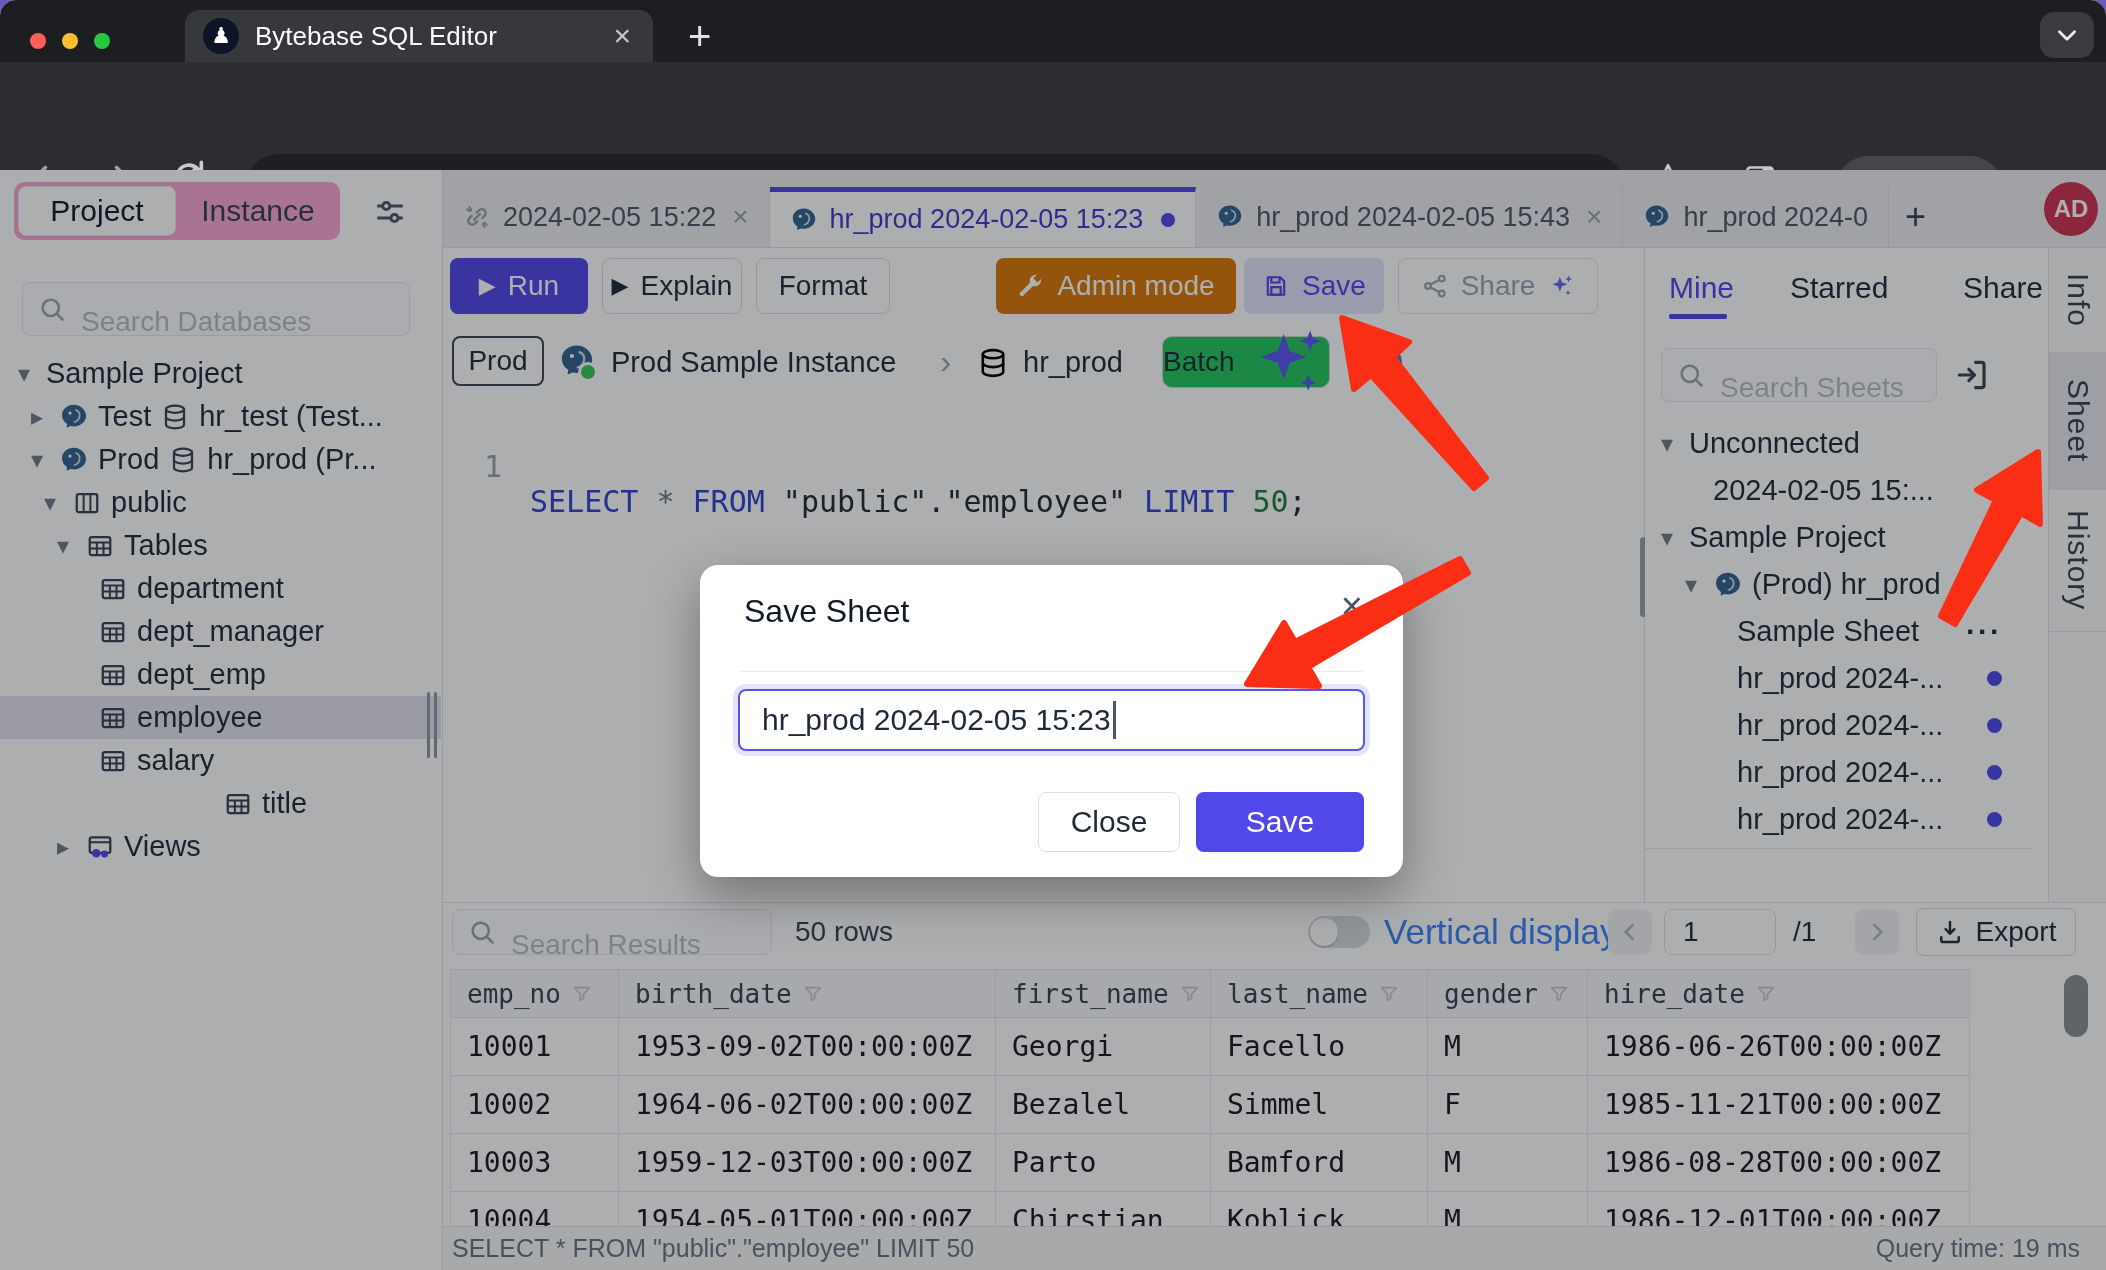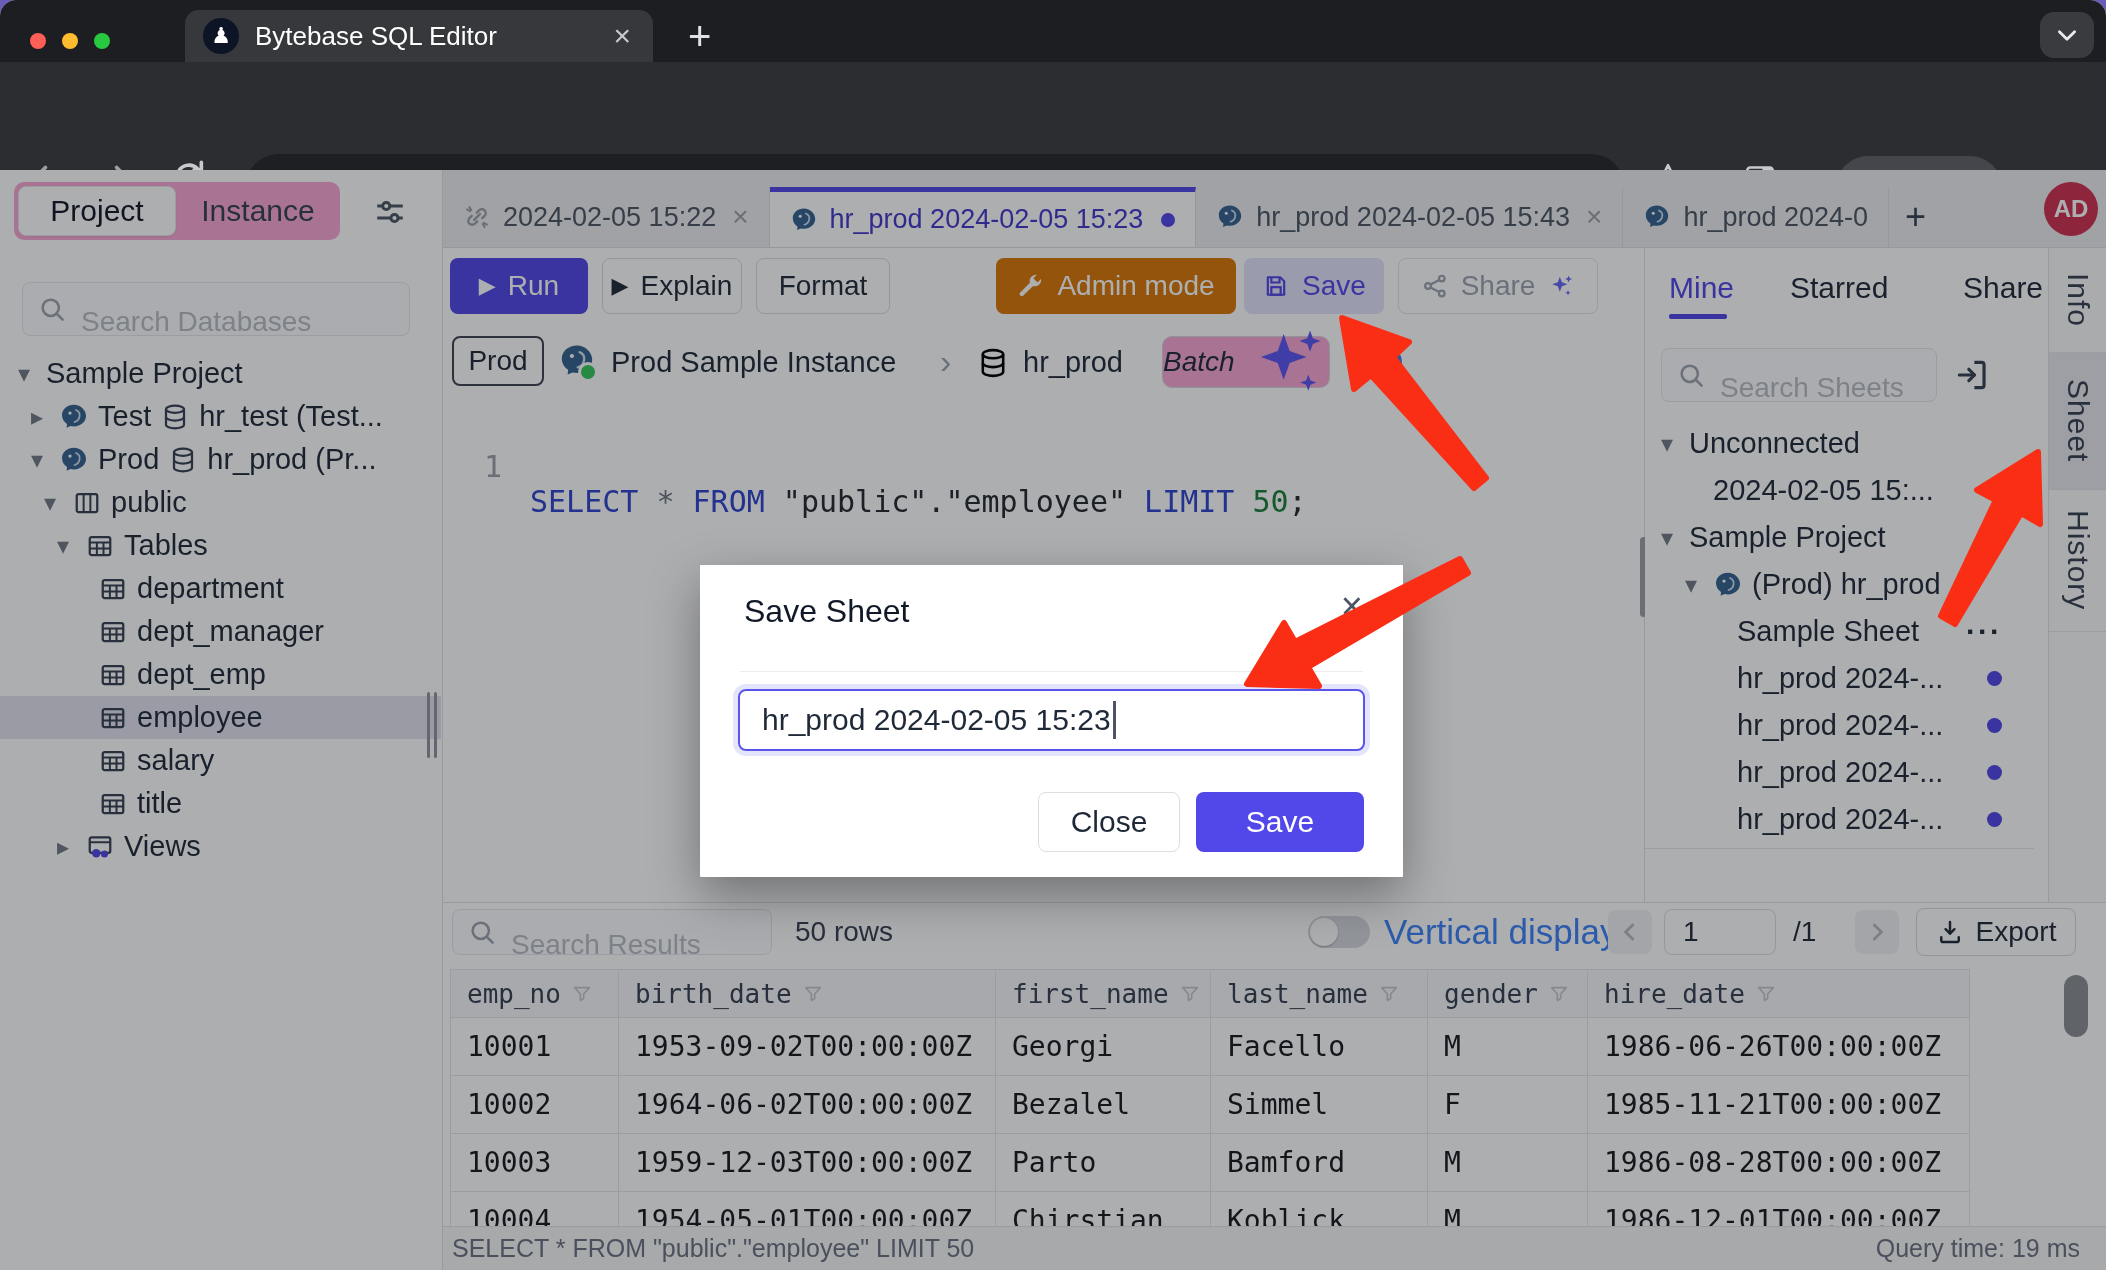--- a/index.html
+++ b/index.html
@@ -68,21 +68,21 @@
   .btn-format{left:313px;top:10px;width:134px;background:#fff;border:1px solid #dadce2;color:#1f2937;}
   .btn-admin{left:553px;top:10px;width:240px;background:#d97706;color:#fff;font-weight:500;}
   .btn-save{left:801px;top:10px;width:140px;background:#e3e2fb;color:#4f46e5;font-weight:500;}
   .btn-share{left:955px;top:10px;width:200px;background:#fff;border:1px solid #e2e3e8;color:#9ca3af;}
   .play{font-size:22px;}
   .crumb-row{position:absolute;left:0;top:84px;width:100%;height:60px;}
   .env-chip{position:absolute;left:9px;top:4px;width:92px;height:50px;border:2px solid #3f4450;border-radius:8px;display:flex;align-items:center;justify-content:center;font-size:28px;color:#1f2937;box-sizing:border-box;}
   .crumb-el{position:absolute;top:10px;}
   .crumb-txt{font-size:29px;color:#1f2937;font-weight:500;line-height:60px;position:absolute;top:0;}
   .crumb-sep{position:absolute;left:497px;top:0;line-height:58px;color:#9ca3af;font-size:34px;}
-  .batch-btn{position:absolute;left:719px;top:4px;width:168px;height:52px;border:1px solid #d3d5db;border-radius:10px;display:flex;align-items:center;justify-content:center;gap:10px;font-size:28px;color:#1f2937;box-sizing:border-box;background:#f9a8d4;font-style:italic;}
+  .batch-btn{position:absolute;left:719px;top:4px;width:168px;height:52px;border:1px solid #d3d5db;border-radius:10px;display:flex;align-items:center;justify-content:center;gap:10px;font-size:28px;color:#1f2937;box-sizing:border-box;background:#22c55e;}
   .blue-ring{position:absolute;left:921px;top:12px;width:38px;height:38px;border:4px solid #3f7bea;border-radius:50%;box-sizing:border-box;}
   .code-line{position:absolute;left:0;top:166px;font-family:"DejaVu Sans Mono",monospace;font-size:30px;white-space:pre;}
   .lineno{position:absolute;left:41px;color:#9aa0a8;}
   .code-txt{position:absolute;left:87px;color:#24292f;}
   .tok-kw{color:#2d43cc;font-weight:500;}
   .tok-op{color:#6e7781;}
   .tok-num{color:#1a7f37;}
   .panel-grip{position:absolute;left:1197px;top:289px;width:7px;height:80px;border-radius:4px;background:#9aa0a6;}
 
   
@@ -127,21 +127,21 @@
   .funnel{width:22px;height:22px;color:#c3c7cd;flex:none;}
   .scroll-thumb{position:absolute;left:1621px;top:72px;width:24px;height:62px;border-radius:12px;background:#8a8d91;}
 
   
   .statusbar{position:absolute;left:0;top:1056px;right:0;height:44px;background:#f6f7f8;border-top:1px solid #e2e4e8;box-sizing:border-box;}
   .status-left{position:absolute;left:9px;top:0;line-height:43px;font-size:25px;color:#6b7280;}
   .status-right{position:absolute;right:26px;top:0;line-height:43px;font-size:25px;color:#6b7280;margin-left:24px;}
 
   
   .overlay{position:absolute;left:0;top:170px;right:0;bottom:0;background:rgba(16,17,23,0.34);z-index:50;}
-  .modal{position:absolute;left:700px;top:565px;width:703px;height:312px;background:#fff;border-radius:1px;box-shadow:0 18px 50px rgba(0,0,0,.35);z-index:60;}
+  .modal{position:absolute;left:700px;top:565px;width:703px;height:312px;background:#fff;border-radius:18px;box-shadow:0 18px 50px rgba(0,0,0,.35);z-index:60;}
   .modal-title{position:absolute;left:44px;top:28px;font-size:32px;color:#111827;font-weight:500;}
   .modal-close{position:absolute;right:40px;top:22px;font-size:38px;color:#4b5563;line-height:1;}
   .modal-divider{position:absolute;left:40px;right:40px;top:106px;height:1px;background:#ececee;}
   .modal-input{position:absolute;left:38px;top:124px;width:627px;height:62px;border:2px solid #5955ea;border-radius:8px;box-shadow:0 0 0 5px rgba(89,85,234,.16);box-sizing:border-box;display:flex;align-items:center;padding-left:22px;font-size:30px;color:#1f2937;}
   .caret-bar{display:inline-block;width:3px;height:38px;background:#4b5563;margin-left:2px;}
   .modal-btn{position:absolute;top:227px;height:60px;border-radius:8px;display:flex;align-items:center;justify-content:center;font-size:30px;box-sizing:border-box;}
   .mb-close{left:338px;width:142px;background:#fff;border:1px solid #dcdee4;color:#1f2937;}
   .mb-save{left:496px;width:168px;background:#5247e8;color:#fff;}
 
   .annotations{position:absolute;inset:0;z-index:70;pointer-events:none;}
@@ -359,21 +359,21 @@
             <div class="tree-row" style="padding-left: 70px;">
               <span class="caret"></span>
               <span class="tree-ic" style="color: rgb(55, 65, 81);">
                 <svg viewBox="0 0 24 24" fill="none" xmlns="http://www.w3.org/2000/svg">
                   <rect x="3.8" y="4.8" width="16.4" height="14.4" rx="1.5" stroke="currentColor" stroke-width="1.8"></rect>
                   <path d="M3.8 9.2h16.4M3.8 14h16.4M9.5 9.2v10M14.8 9.2v10" stroke="currentColor" stroke-width="1.6"></path>
                 </svg>
               </span>
               <span class="tree-txt">salary</span>
             </div>
-            <div class="tree-row" style="padding-left: 70px;">
+            <div class="tree-row" style="padding-left: 70px; justify-content: center;">
               <span class="caret"></span>
               <span class="tree-ic" style="color: rgb(55, 65, 81);">
                 <svg viewBox="0 0 24 24" fill="none" xmlns="http://www.w3.org/2000/svg">
                   <rect x="3.8" y="4.8" width="16.4" height="14.4" rx="1.5" stroke="currentColor" stroke-width="1.8"></rect>
                   <path d="M3.8 9.2h16.4M3.8 14h16.4M9.5 9.2v10M14.8 9.2v10" stroke="currentColor" stroke-width="1.6"></path>
                 </svg>
               </span>
               <span class="tree-txt">title</span>
             </div>
             <div class="tree-row" style="padding-left: 57px;">

